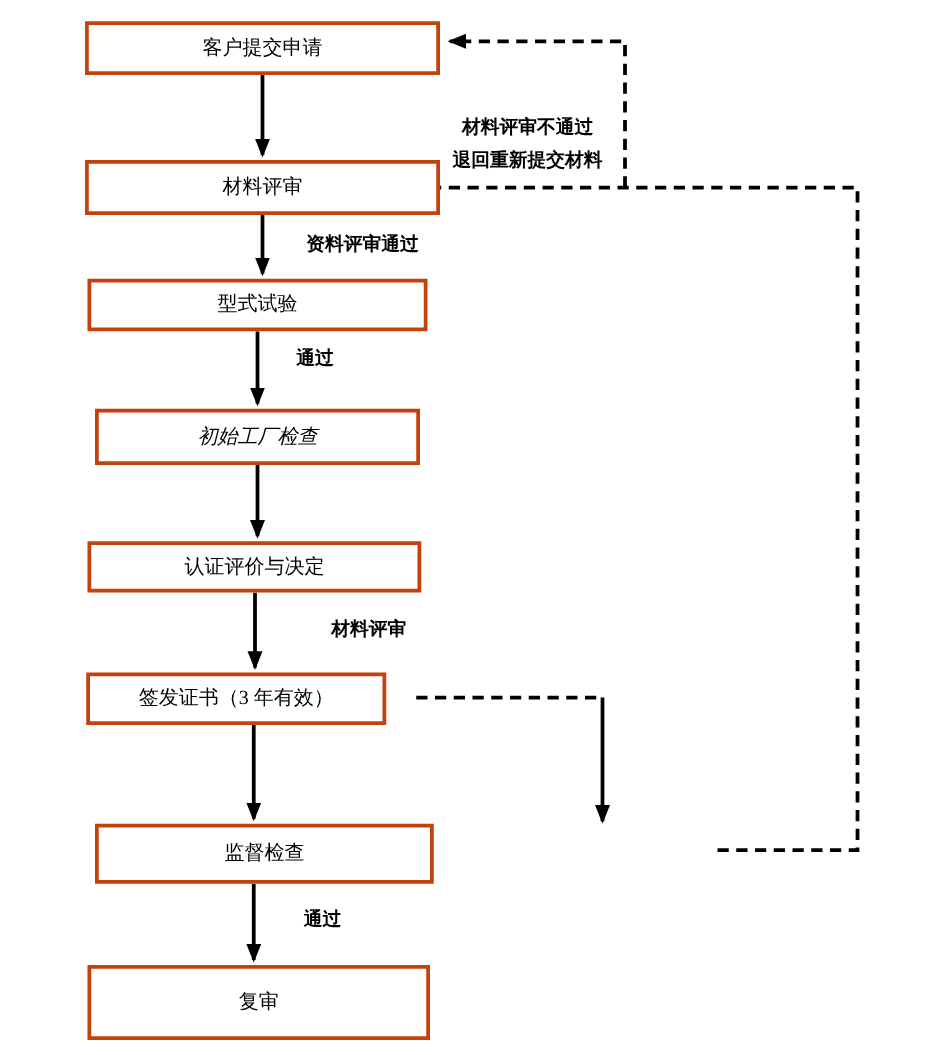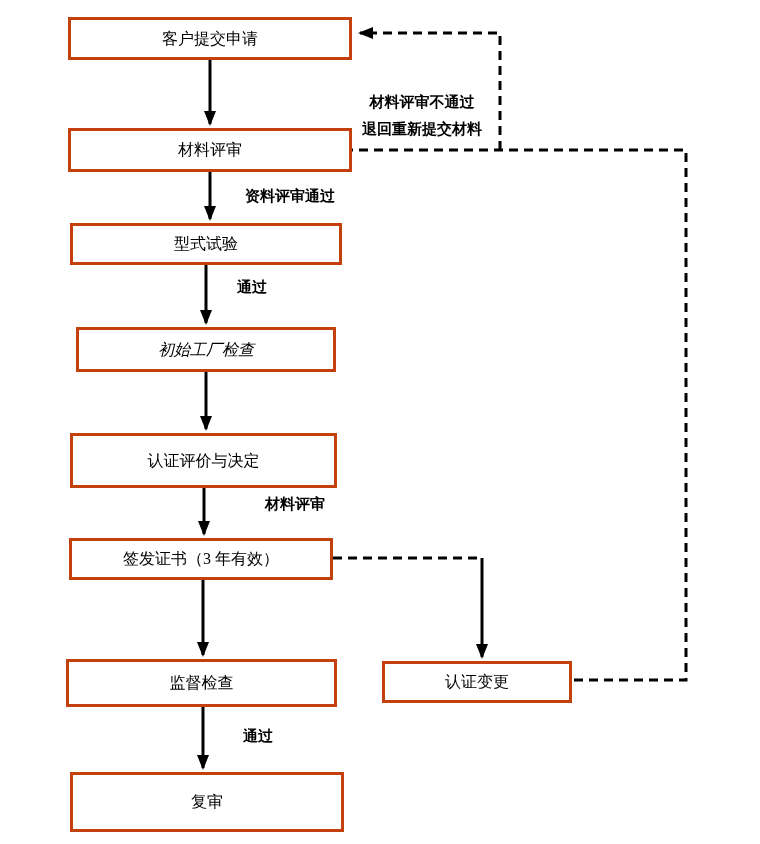--- a/index.html
+++ b/index.html
@@ -44,23 +44,23 @@
   }
   .elabel.two-line {
     text-align: center;
     line-height: 27px;
   }
   
   #n-apply       { left: 68px;  top: 17px;  width: 284px; height: 43px; }
   #n-material    { left: 68px;  top: 128px; width: 284px; height: 44px; }
   #n-typetest    { left: 70px;  top: 223px; width: 272px; height: 42px; }
   #n-factory     { left: 76px;  top: 327px; width: 260px; height: 45px; font-style: italic; }
-  #n-eval        { left: 70px;  top: 433px; width: 267px; height: 55px; }
-  #n-cert        { left: 69px;  top: 538px; width: 264px; height: 42px; }
-  #n-supervision { left: 66px;  top: 659px; width: 271px; height: 48px; }
+  #n-eval        { left: 70px;  top: 433px; width: 267px; height: 41px; }
+  #n-cert        { left: 69px;  top: 538px; width: 240px; height: 42px; }
+  #n-supervision { left: 76px;  top: 659px; width: 271px; height: 48px; }
   #n-review      { left: 70px;  top: 772px; width: 274px; height: 60px; }
   #n-change      { left: 382px; top: 661px; width: 190px; height: 42px; }
   
   #l-fail   { left: 322px; top: 89px;  width: 200px; }
   #l-pass1  { left: 245px; top: 189px; }
   #l-pass2  { left: 237px; top: 280px; }
   #l-req    { left: 265px; top: 497px; }
   #l-pass3  { left: 243px; top: 729px; }
 </style>
 </head>
@@ -108,23 +108,20 @@
   </div>
   <div class="node" id="n-cert">
     <span>签发证书（3 年有效）</span>
   </div>
   <div class="node" id="n-supervision">
     <span>监督检查</span>
   </div>
   <div class="node" id="n-review">
     <span>复审</span>
   </div>
-  <div class="node" id="n-change">
-    <span>认证变更</span>
-  </div>
 
   <div class="elabel two-line" id="l-fail">
     <div>材料评审不通过</div>
     <div>退回重新提交材料</div>
   </div>
   <div class="elabel" id="l-pass1">资料评审通过</div>
   <div class="elabel" id="l-pass2">通过</div>
   <div class="elabel" id="l-req">材料评审</div>
   <div class="elabel" id="l-pass3">通过</div>
 

